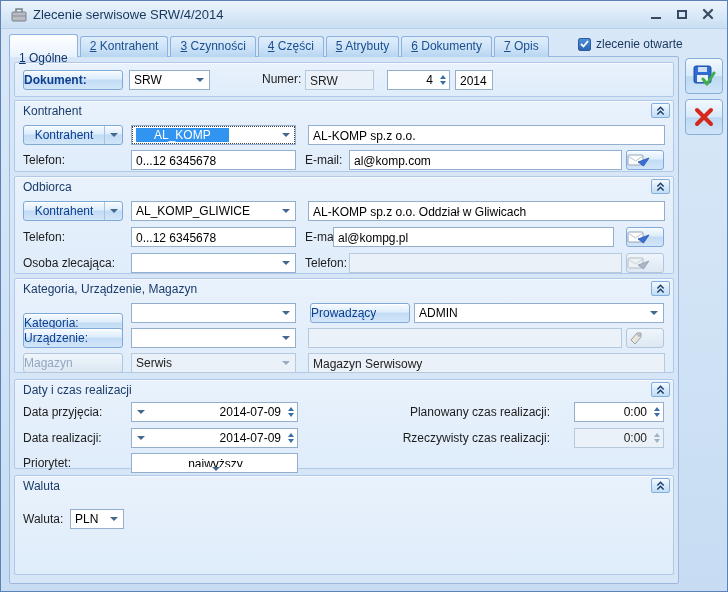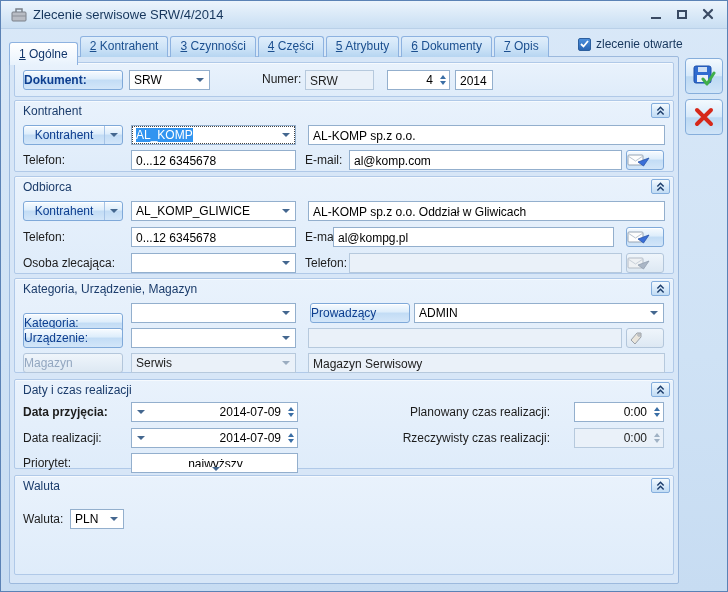--- a/index.html
+++ b/index.html
@@ -19,21 +19,21 @@
   .win-btn { position:absolute; top:5px; width:18px; height:16px; display:flex; align-items:center; justify-content:center; cursor:default; }
   .wb-min { left:646px; } .wb-max { left:672px; } .wb-close { left:698px; }
   .min-glyph { width:10px; height:2px; background:#3a4a63; margin-top:7px; }
   .max-glyph { width:10px; height:9px; border:2px solid #3a4a63; }
   
   .tabbar { position:absolute; left:8px; top:33px; height:23px; display:flex; gap:2px; z-index:3; }
   .tab { height:21px; margin-top:2px; padding:2px 9px 0 9px;
     background:linear-gradient(to bottom,#e0eefb,#cde3f7 55%,#b6d5f1);
     border:1px solid #8db2e0; border-bottom:none; border-radius:3px 3px 0 0;
     color:#1b4f8f; white-space:nowrap; }
-  .tab.active { height:23px; margin-top:8px; padding-top:4px;
+  .tab.active { height:23px; margin-top:0; padding-top:16px;
     background:linear-gradient(to bottom,#ffffff,#f2f8fe 60%,#e8f2fc);
     color:#12366b; z-index:4; }
   .tab u { text-decoration:underline; }
   .open-check { position:absolute; left:577px; top:36px; display:flex; align-items:center; gap:5px; z-index:3; }
   .checkbox { width:13px; height:13px; border:1px solid #2c5f9e; border-radius:2px;
     background:linear-gradient(to bottom,#4c8fdc,#2a66b4); display:flex; align-items:center; justify-content:center; }
   .open-check span { color:#16365c; }
   
   .tabpage { position:absolute; left:8px; top:55px; width:670px; height:528px;
     background:#d7e6f7; border:1px solid #9cb9dd; border-radius:0 2px 2px 2px; z-index:2; }
@@ -62,21 +62,21 @@
   .btn .main { flex:1; text-align:center; }
   .btn .arr-seg { width:18px; align-self:stretch; border-left:1px solid #a5c3e6;
     display:flex; align-items:center; justify-content:center; }
   .btn.dis { background:linear-gradient(to bottom,#eff5fb,#dde8f3); border-color:#b3c6db; color:#93a7c0; box-shadow:none; }
   .field { background:#fff; border:1px solid #93afcd; padding:1px 4px; color:#000;
     white-space:nowrap; overflow:hidden; }
   .field.dis { background:#eaf1f9; border-color:#b6c9dd; color:#222; }
   .combo { display:flex; align-items:center; padding:1px 2px 1px 4px; }
   .combo .val { flex:1; overflow:hidden; white-space:nowrap; }
   .combo.focused { outline:1px dotted #444; outline-offset:-2px; }
-  .sel-text { background:#3194f0; color:#fff; padding:0 0; }
+  .sel-text { background:#3194f0; color:#fff; padding:0 18px; }
   .tri-down { width:0; height:0; border-left:4px solid transparent; border-right:4px solid transparent;
     border-top:4px solid #44678f; margin:0 3px; }
   .dis .tri-down { border-top-color:#9aacc0; }
   .spin { width:13px; align-self:stretch; display:flex; flex-direction:column; align-items:center; justify-content:center; gap:2px; }
   .spin .up { width:0; height:0; border-left:3px solid transparent; border-right:3px solid transparent; border-bottom:4px solid #3a6ea5; }
   .spin .dn { width:0; height:0; border-left:3px solid transparent; border-right:3px solid transparent; border-top:4px solid #3a6ea5; }
   .dis .spin .up { border-bottom-color:#9fb1c4; } .dis .spin .dn { border-top-color:#9fb1c4; }
   .num-val { flex:1; text-align:right; padding-right:3px; }
   
   .side-btn { position:absolute; left:684px; width:38px; height:36px;
@@ -274,21 +274,21 @@
       <div class="ctl field dis" style="left:293px; top:74px; width:357px;">Magazyn Serwisowy</div>
     </div>
 
     <div class="section sec-dat">
       <span class="sec-title">Daty i czas realizacji</span>
       <span class="collapse-btn">
         <svg width="11" height="11" viewBox="0 0 14 14">
             <path d="M3 7 L7 3 L11 7 M3 12 L7 8 L11 12" stroke="#1b3c6b" stroke-width="1.8" fill="none"></path>
           </svg>
       </span>
-      <span class="ctl lbl" style="left:8px; top:22px;font-weight:bold;">Data przyjęcia:</span>
+      <span class="ctl lbl" style="left:8px; top:22px;">Data przyjęcia:</span>
       <div class="ctl field combo" style="left:116px; top:22px; width:167px; padding:1px 0 1px 2px;">
         <span class="tri-down"></span>
         <span class="num-val">2014-07-09</span>
         <span class="spin">
             <span class="up"></span>
             <span class="dn"></span>
           </span>
       </div>
       <div class="ctl lbl" style="left:290px; top:22px; width:245px; text-align:right;">Planowany czas realizacji:</div>
       <div class="ctl field combo" style="left:559px; top:22px; width:90px; padding:1px 0;">

